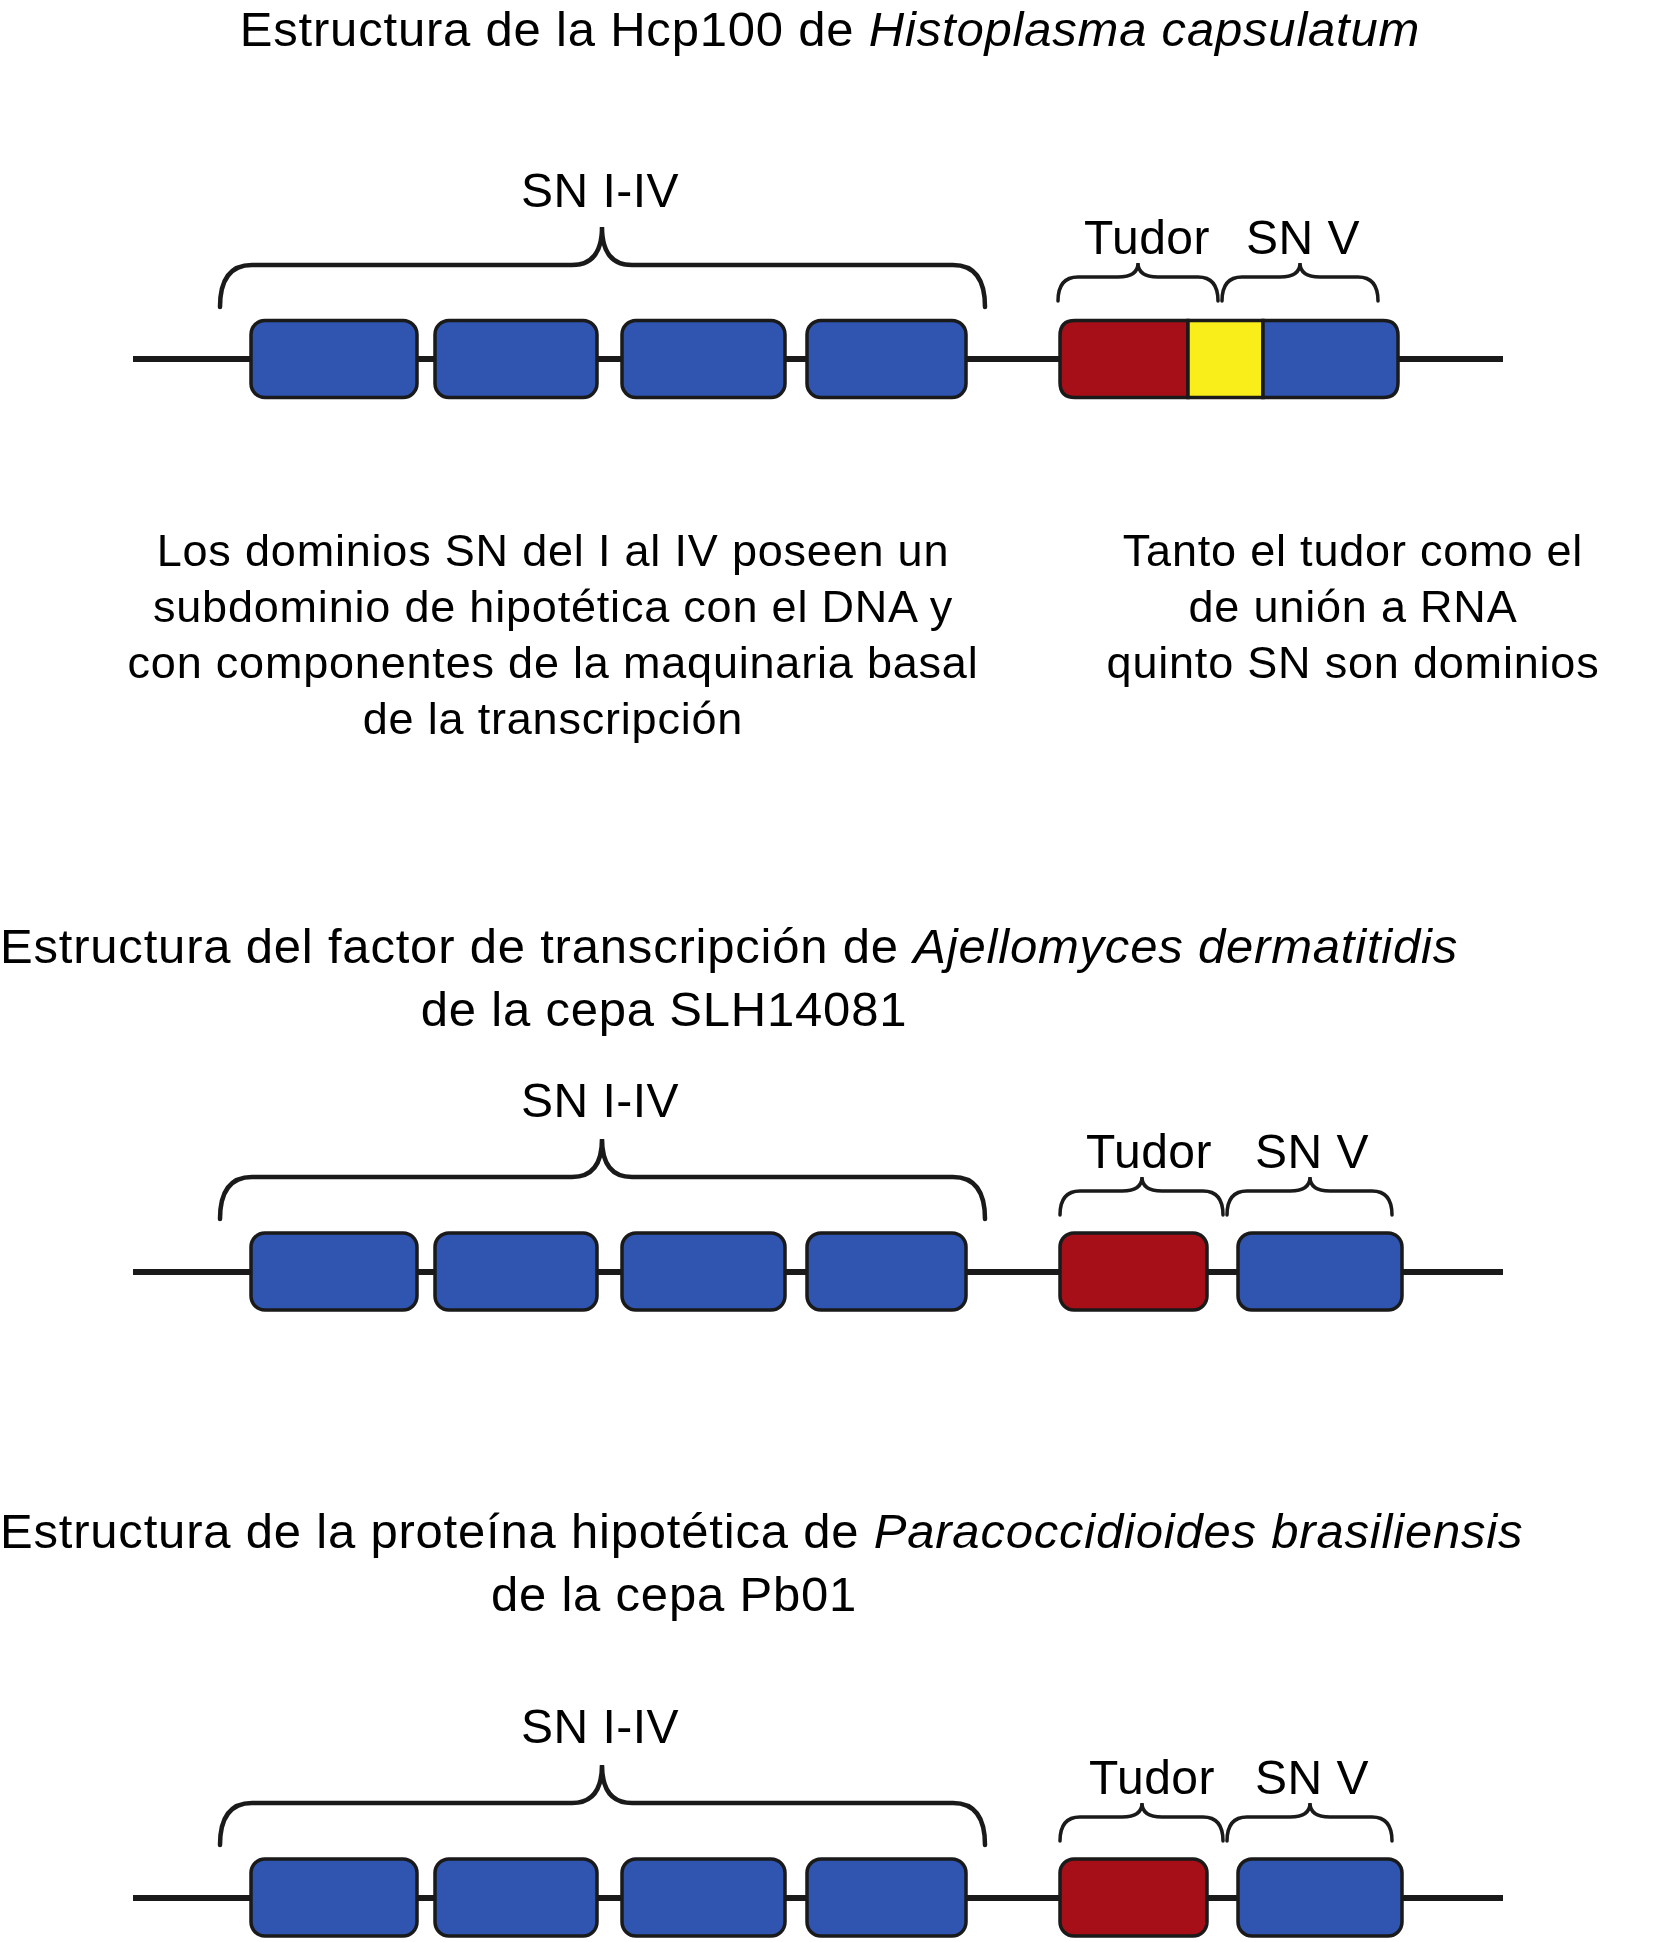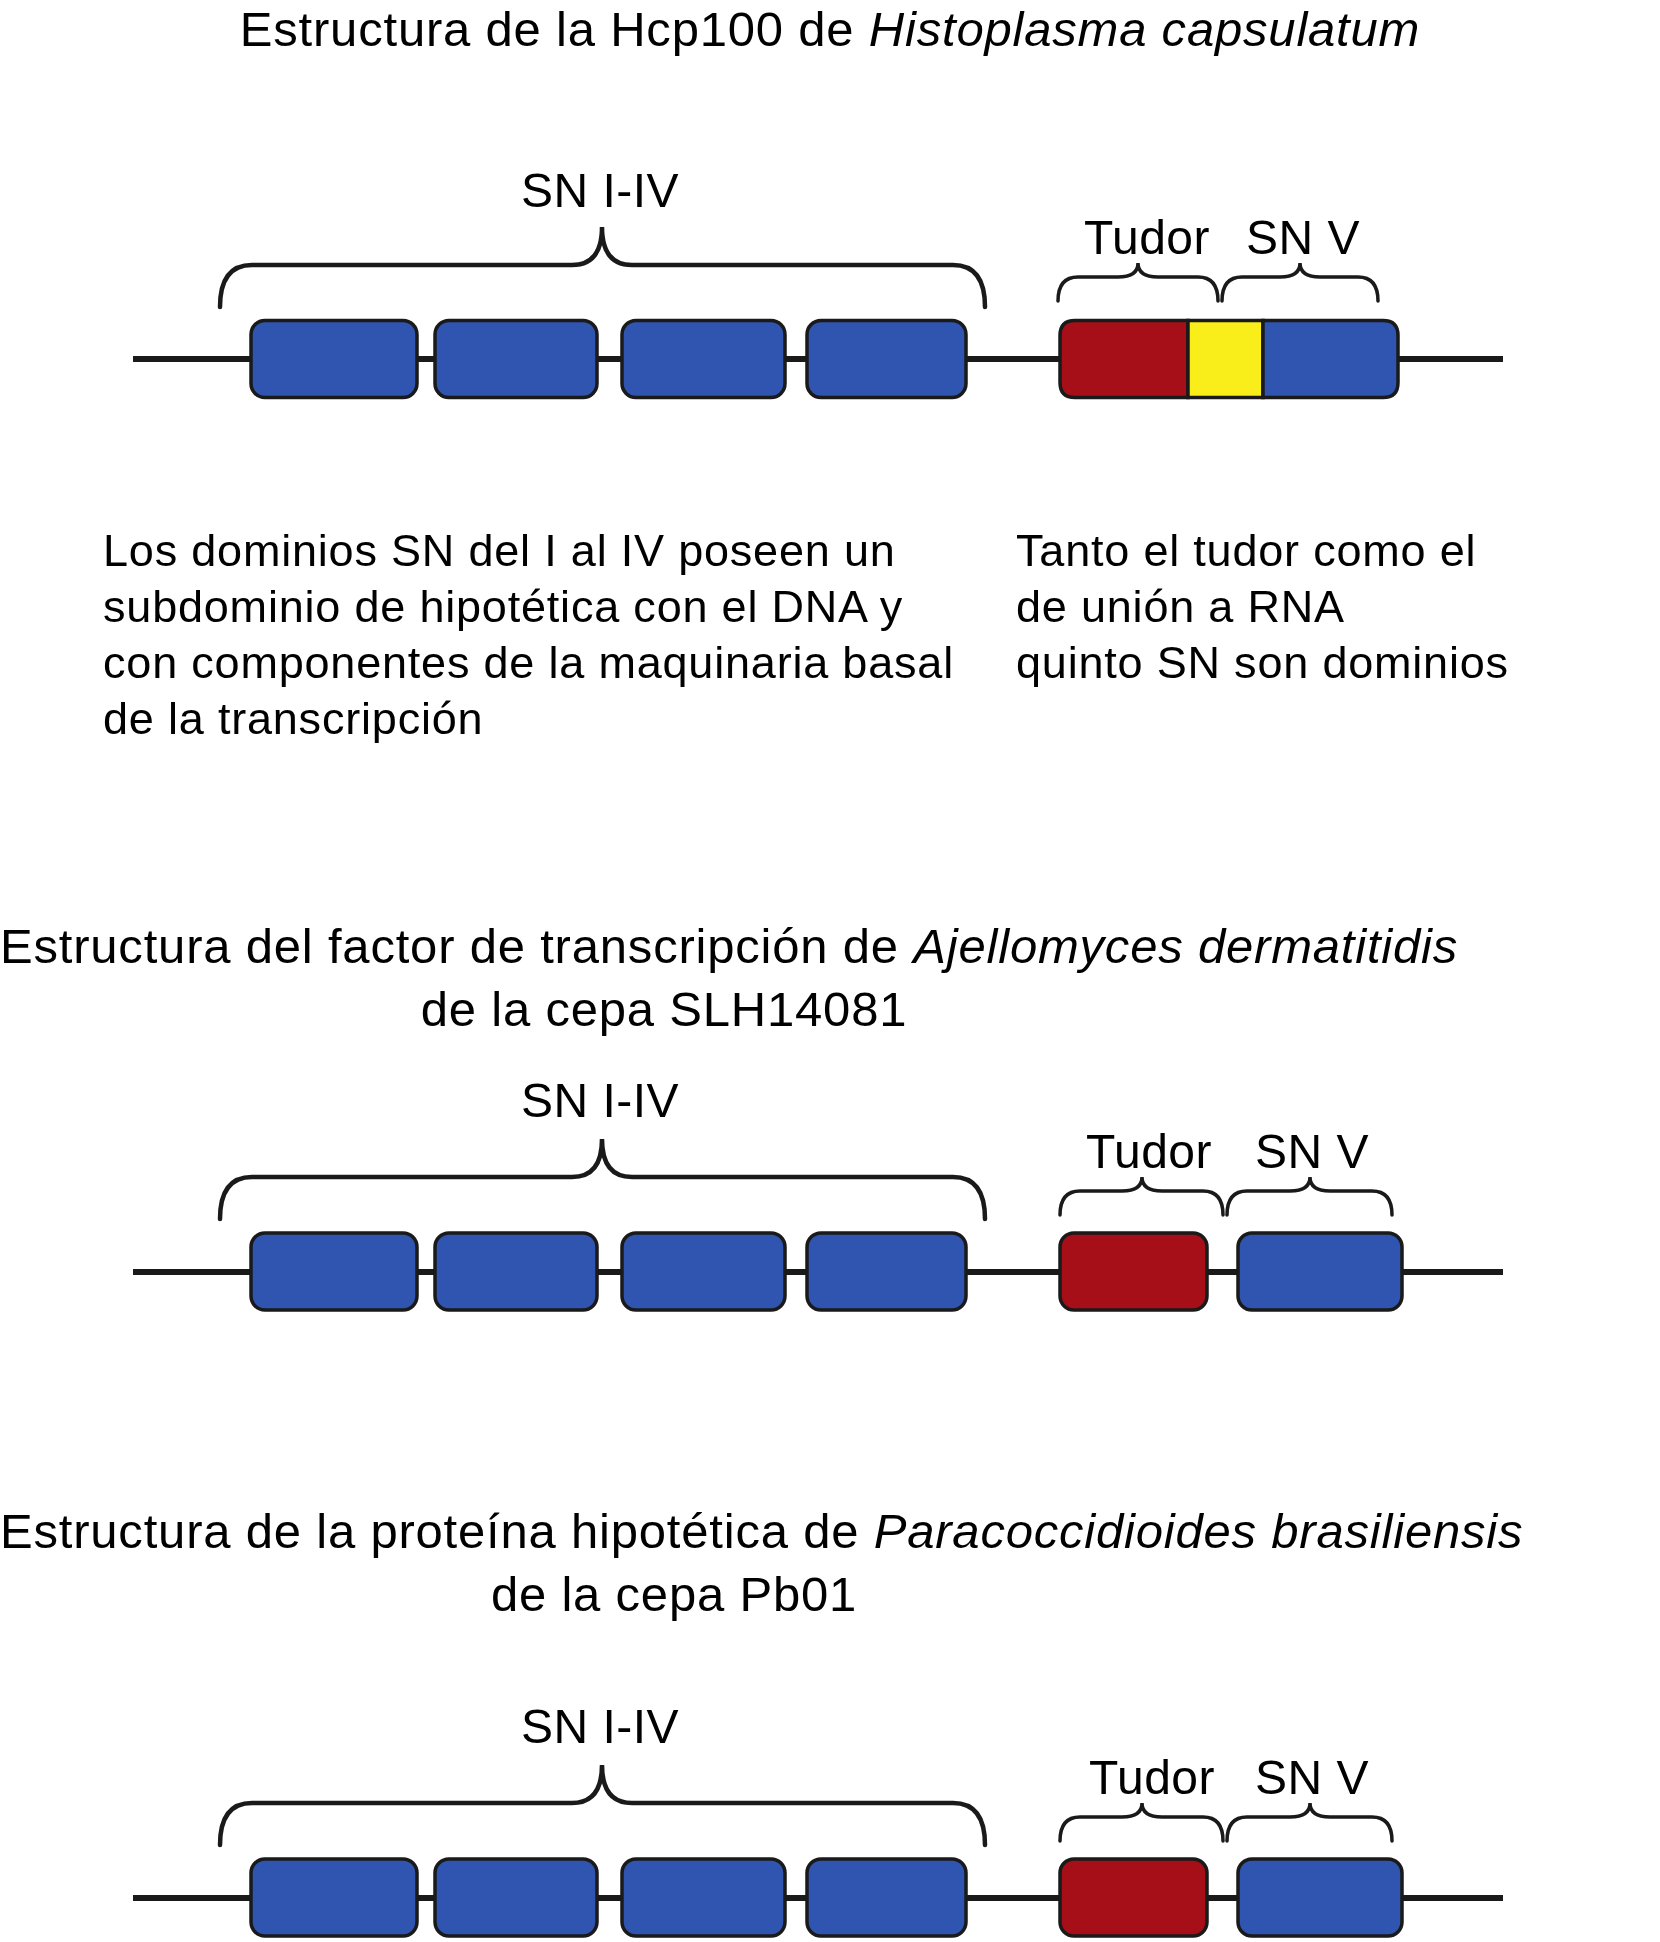--- a/index.html
+++ b/index.html
@@ -15,21 +15,21 @@
   .title {
     font-size:49px; letter-spacing:0.8px;
     line-height:63px; text-align:center; white-space:nowrap;
   }
   .label {
     font-size:48px; letter-spacing:0.5px;
     line-height:56px; text-align:center; white-space:nowrap;
   }
   .para {
     font-size:45px; letter-spacing:0.8px;
-    line-height:56px; white-space:nowrap;
+    line-height:56px; text-align:center; white-space:nowrap;
   }
   .title i, .title em { font-style:italic; }
   svg.layer { position:absolute; left:0; top:0; }
   .domain-box { stroke:#1a1a1a; stroke-width:3.5px; }
   .backbone { stroke:#1a1a1a; stroke-width:6px; }
   .brace { fill:none; stroke:#1a1a1a; stroke-width:4.5px; stroke-linecap:round; }
   .brace.small { stroke-width:3.5px; }
   .fill-blue { fill:#2F55B0; }
   .fill-red { fill:#A60F18; }
   .fill-yellow { fill:#F9ED1A; }
@@ -47,21 +47,21 @@
 
 <div class="abs label" style="left:1203px;top:210px;width:200px">SN V</div>
 
 <div class="abs para" style="left:103px;top:523px;width:900px">
   <div>Los dominios SN del I al IV poseen un</div>
   <div>subdominio de hipotética con el DNA y</div>
   <div>con componentes de la maquinaria basal</div>
   <div>de la transcripción</div>
 </div>
 
-<div class="abs para" style="left:1016px;top:523px;width:600px">
+<div class="abs para" style="left:1053px;top:523px;width:600px">
   <div>Tanto el tudor como el</div>
   <div>de unión a RNA</div>
   <div>quinto SN son dominios</div>
 </div>
 
 <div class="abs title" style="left:0;top:915px;width:1328px">
   <div>
     <span>Estructura del factor de transcripción de </span><i>Ajellomyces dermatitidis</i>
   </div>
   <div>de la cepa SLH14081</div>

